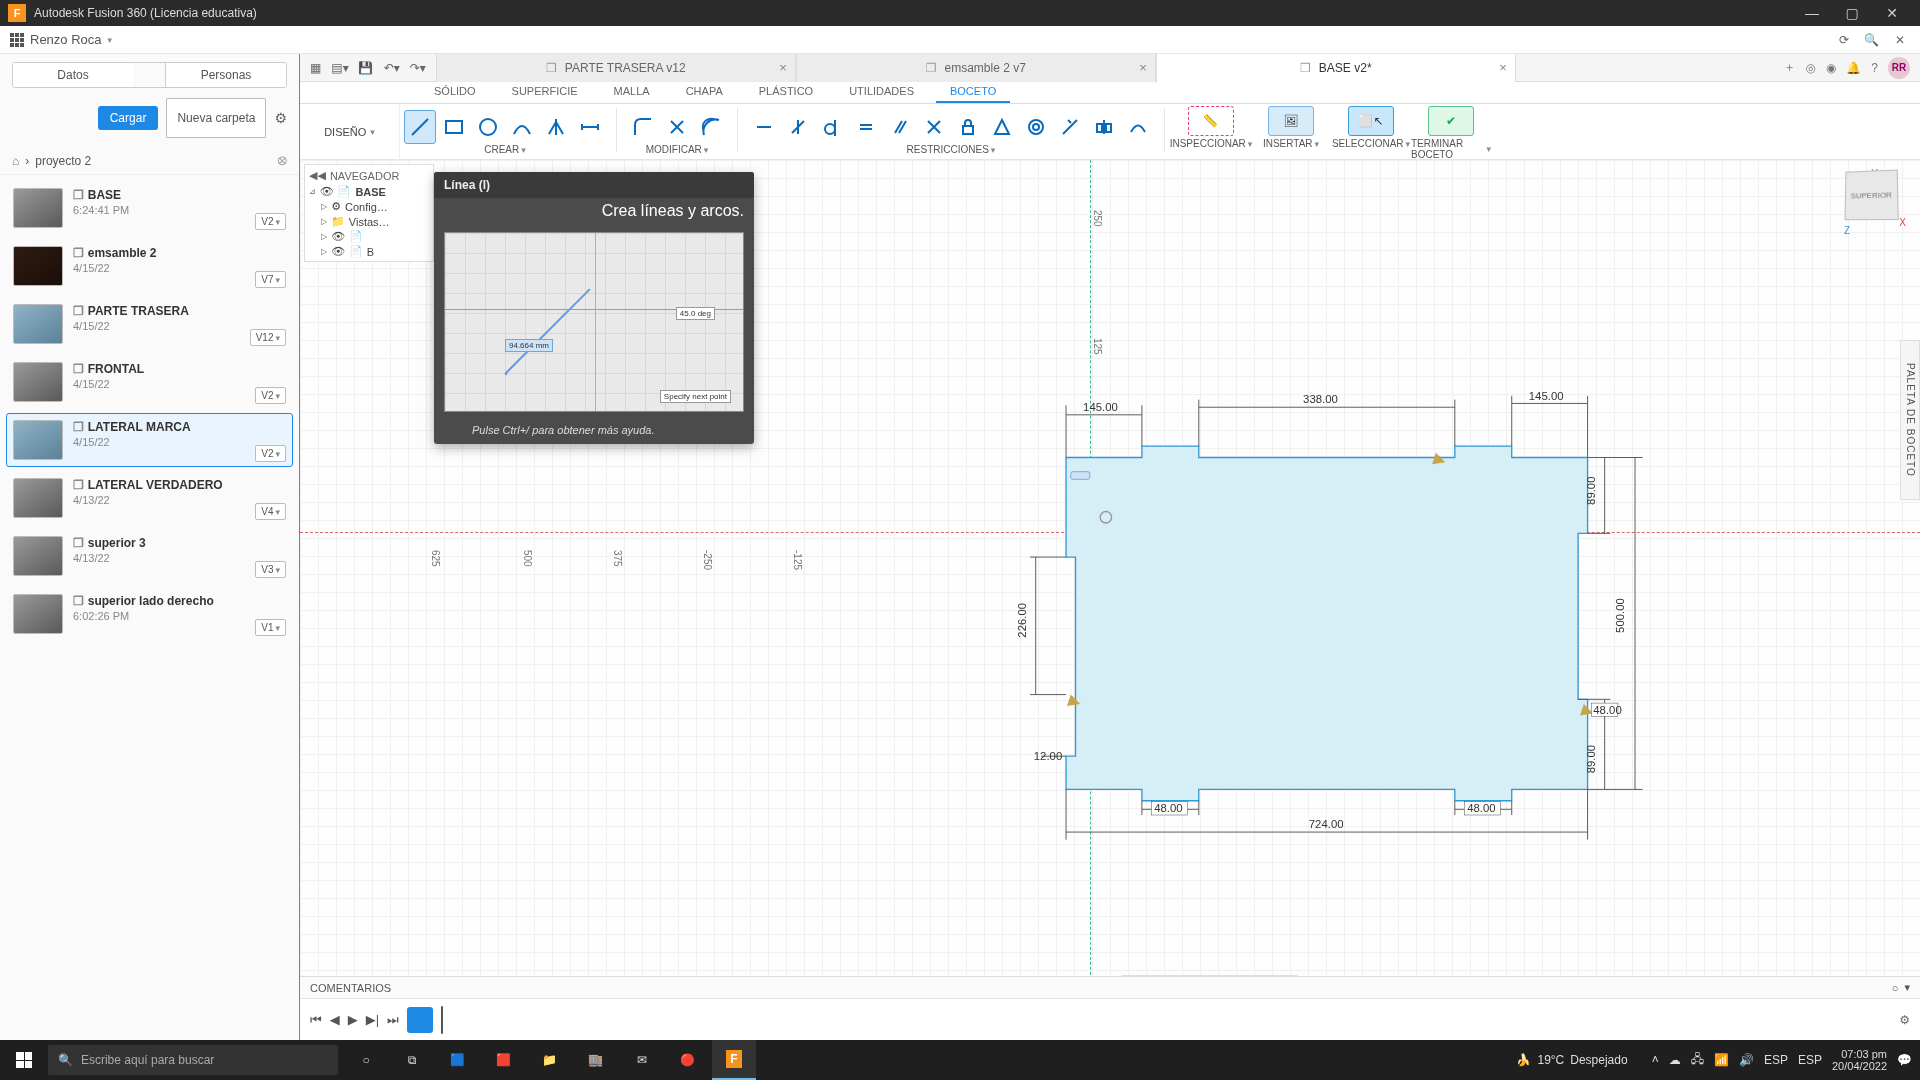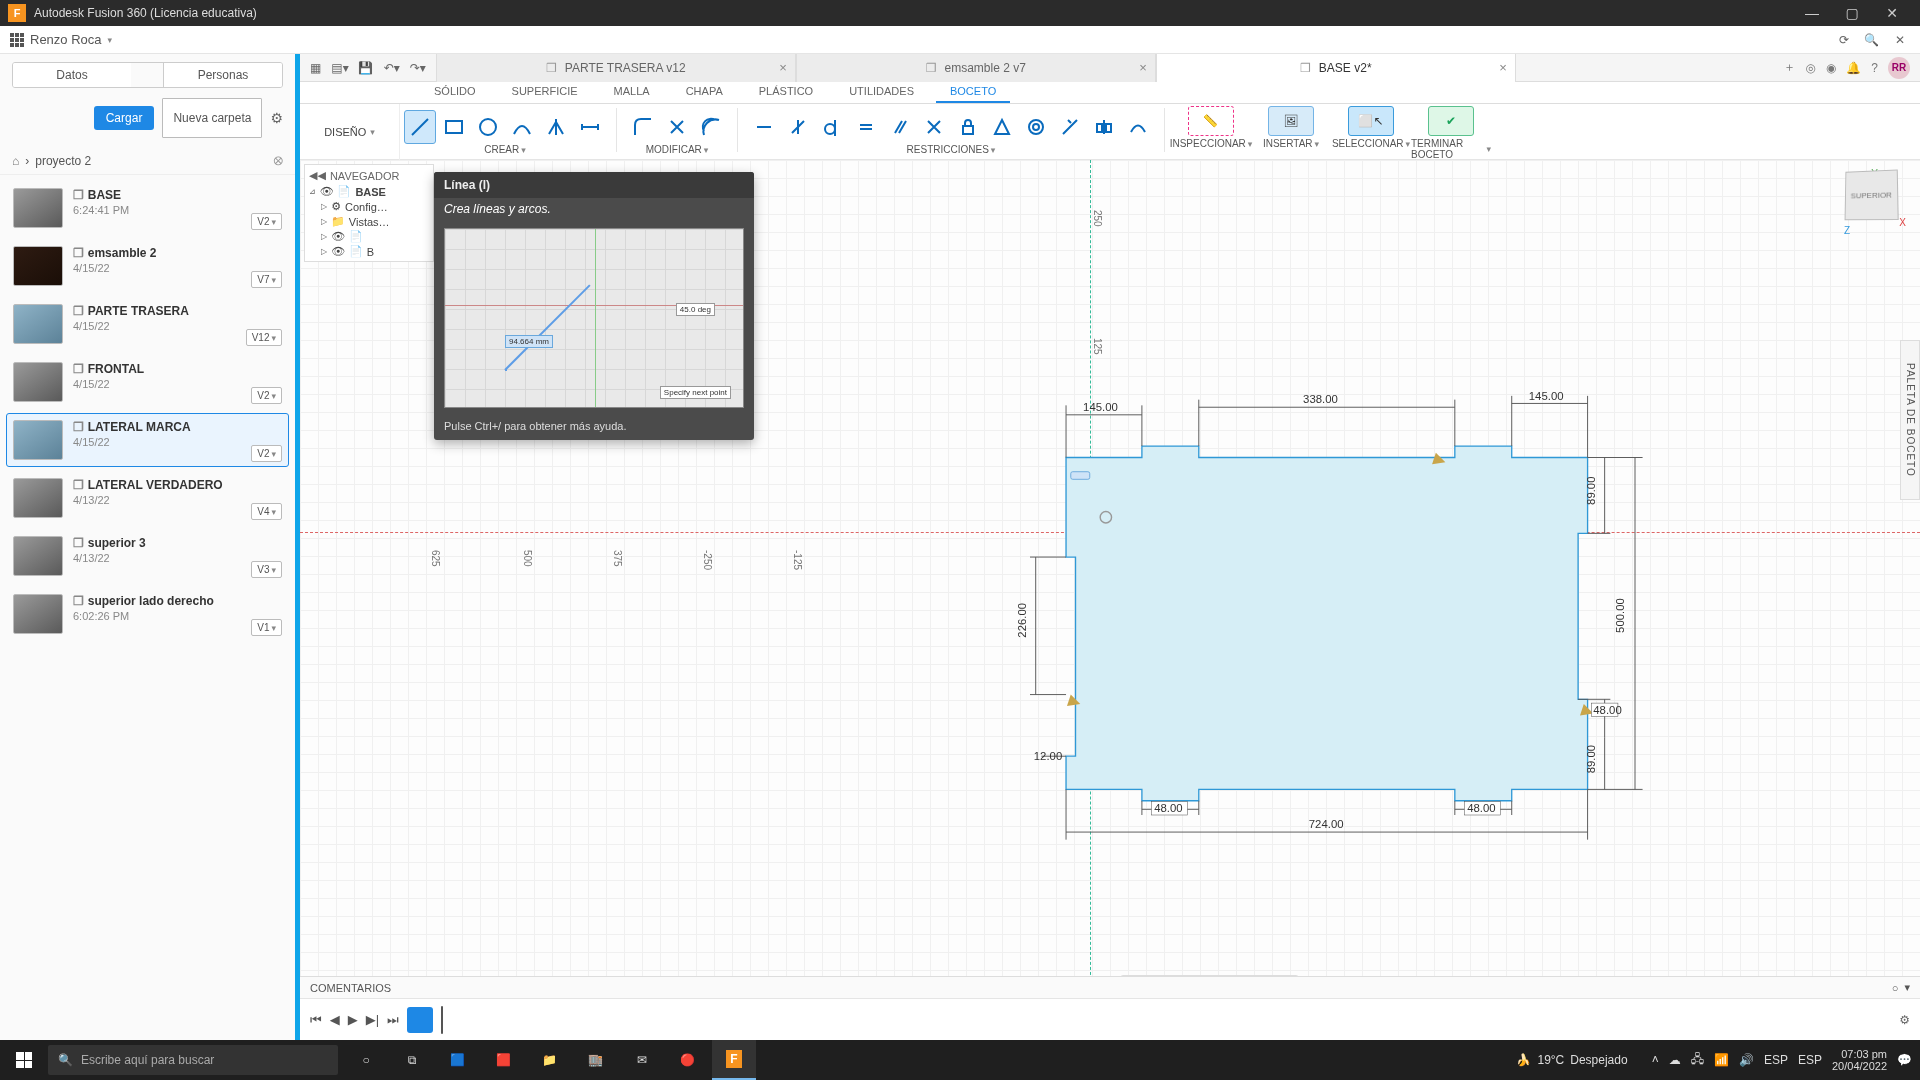--- a/index.html
+++ b/index.html
@@ -18,21 +18,21 @@
 .grid-icon { width:14px; height:14px; display:grid; grid-template:repeat(3,1fr)/repeat(3,1fr); gap:1px; }
 .grid-icon span { background:#555; }
 .chev { font-size:9px; color:#888; }
 .icon-btn { width:20px; height:20px; display:flex; align-items:center; justify-content:center; color:#666; }
 .avatar-badge { width:22px; height:22px; border-radius:50%; background:#e8c8d0; color:#906; font-size:10px; font-weight:600; display:flex; align-items:center; justify-content:center; }
 
 
 .approw { display:flex; height:calc(100% - 26px - 28px - 40px); }
 
 
-.datapanel { width:300px; background:#fafafa; border-right:5px solid #0ea5e9; display:flex; flex-direction:column; }
+.datapanel { width:300px; background:#fafafa; border-right:1px solid #0ea5e9; display:flex; flex-direction:column; }
 .dp-tabs { display:flex; margin:8px 12px 0 12px; border:1px solid #ccc; border-radius:3px; overflow:hidden; height:26px; }
 .dp-tab { flex:1; text-align:center; line-height:24px; font-size:12px; background:#fff; color:#555; }
 .dp-tab.active { background:#fff; }
 .dp-tab + .dp-tab { border-left:1px solid #ccc;margin-left:32px; }
 .dp-actions { display:flex; align-items:center; gap:8px; padding:10px 12px; justify-content:flex-end; }
 .btn-blue { background:#1e88e5; color:#fff; border:none; padding:5px 12px; border-radius:3px; font-size:12px; }
 .btn-outline { background:#fff; border:1px solid #bbb; color:#555; padding:12px 10px; border-radius:1px; font-size:12px; }
 .gear-icon { color:#666; font-size:14px; }
 .breadcrumb { display:flex; align-items:center; gap:6px; padding:6px 12px; color:#555; border-bottom:1px solid #eee; }
 .breadcrumb .home { color:#777; }
@@ -103,33 +103,33 @@
 
 
 .browser { position:absolute; top:4px; left:4px; width:130px; background:#fff; border:1px solid #ddd; font-size:11px; padding:2px; z-index:5;}
 .browser .hdr { display:flex; align-items:center; gap:4px; color:#666; padding:2px;}
 .browser-row { display:flex; align-items:center; gap:4px; padding:1px 2px; color:#444;}
 .tri { font-size:8px; color:#666; }
 
 
 .tooltip-card { position:absolute; top:12px; left:134px; width:320px; background:#4b4b4b; color:#eee; font-size:11px; border-radius:3px; overflow:hidden; z-index:6; box-shadow:0 4px 12px rgba(0,0,0,.3);}
 .tooltip-card .tt-title { background:#3a3a3a; padding:6px 10px; font-weight:600; font-size:12px;}
-.tooltip-card .tt-sub { padding:4px 10px; font-style:italic; color:#fff; font-size:12px;}
+.tooltip-card .tt-sub { padding:4px 10px; color:#fff; font-size:16px;text-align:right;}
 .tooltip-card .tt-body { padding:4px 10px; line-height:1.35; }
 .tooltip-img {
   margin:8px 10px; height:180px; border:1px solid #888; position:relative;
   background-color:#e9e9e9;
   background-image:
     linear-gradient(#d7d7d7 1px, transparent 1px),
     linear-gradient(90deg,#d7d7d7 1px, transparent 1px);
   background-size:20px 20px;
 }
 .tooltip-img .tline { position:absolute; background:#5e9de6; }
 .tt-tag { position:absolute; background:#fff; border:1px solid #999; font-size:8px; color:#333; padding:1px 3px; }
-.tt-footer { padding:4px 10px 8px 10px; color:#ddd; }
+.tt-footer { padding:4px 10px 8px 10px; font-style:italic; color:#ddd;margin-left:28px; }
 
 
 .sketch { position:absolute; left:710px; top:160px; width:700px; height:550px; }
 .dim-text { font-size:12px; fill:#333; font-family:Arial; }
 .dim-line { stroke:#555; stroke-width:1; }
 .dim-box { fill:#fff; stroke:#444; stroke-width:0.5; }
 .part { fill:#d6eef6; stroke:#2f98d6; stroke-width:1.4; }
 
 
 .viewcube { position:absolute; right:16px; top:10px; width:70px; height:64px; }

